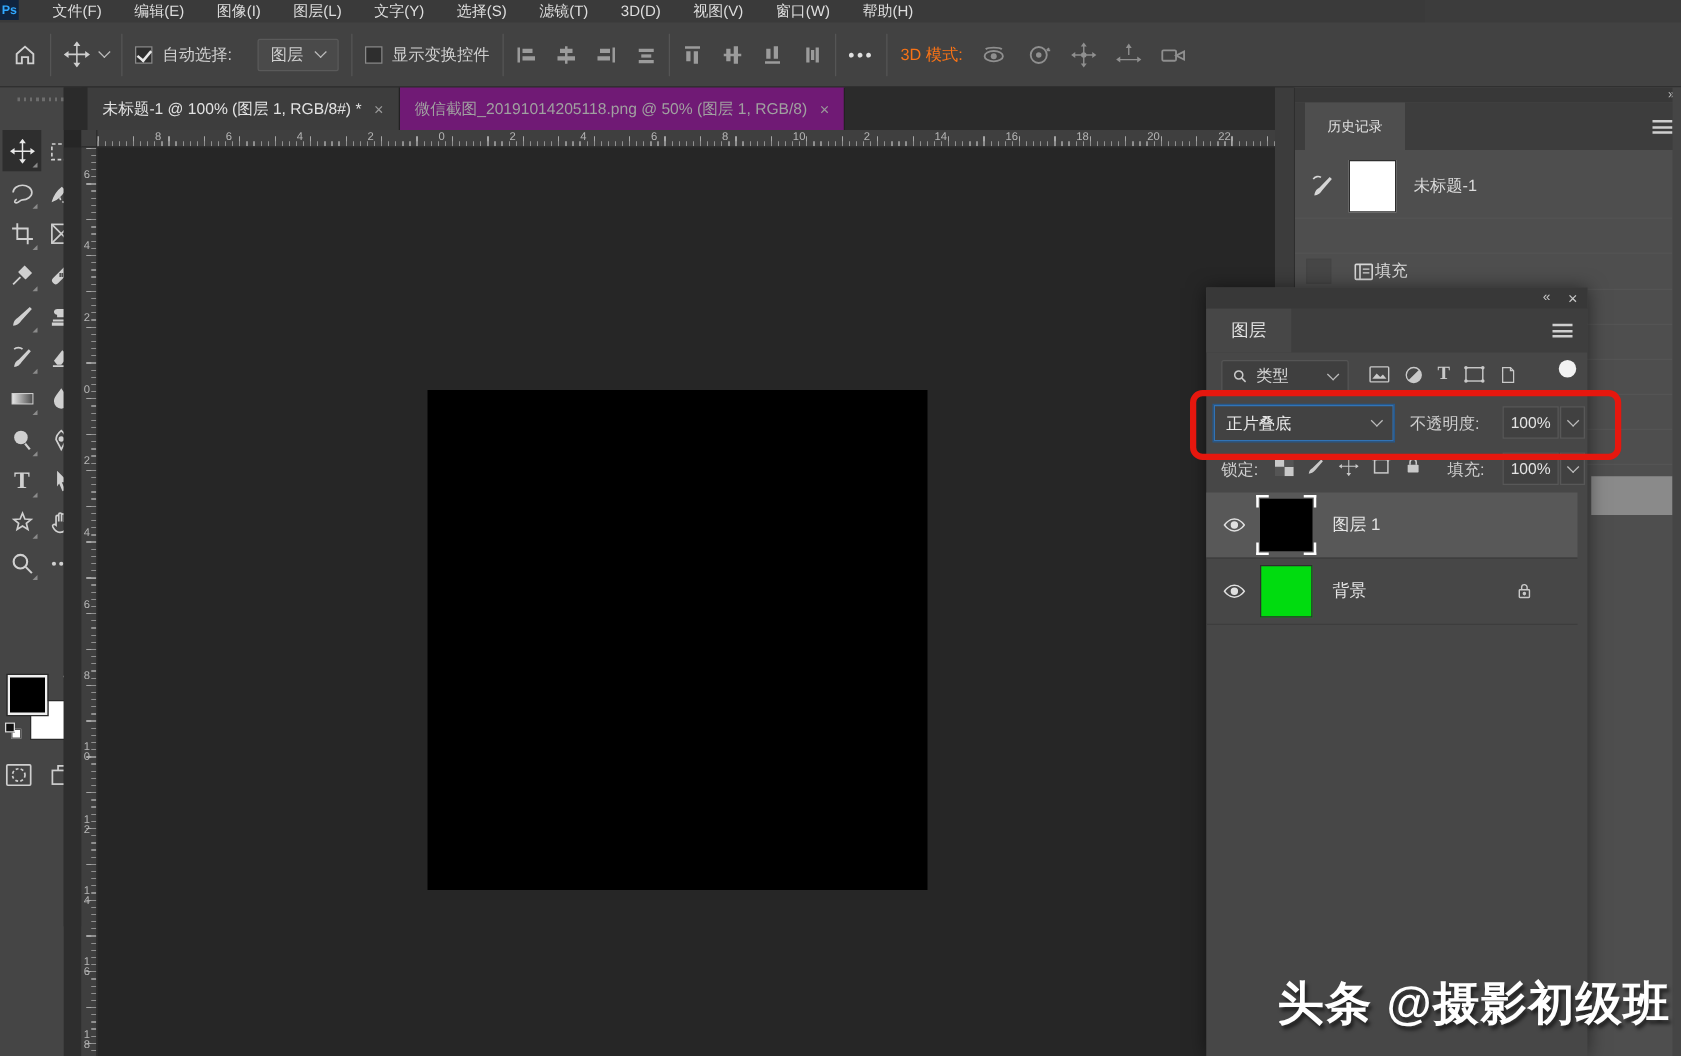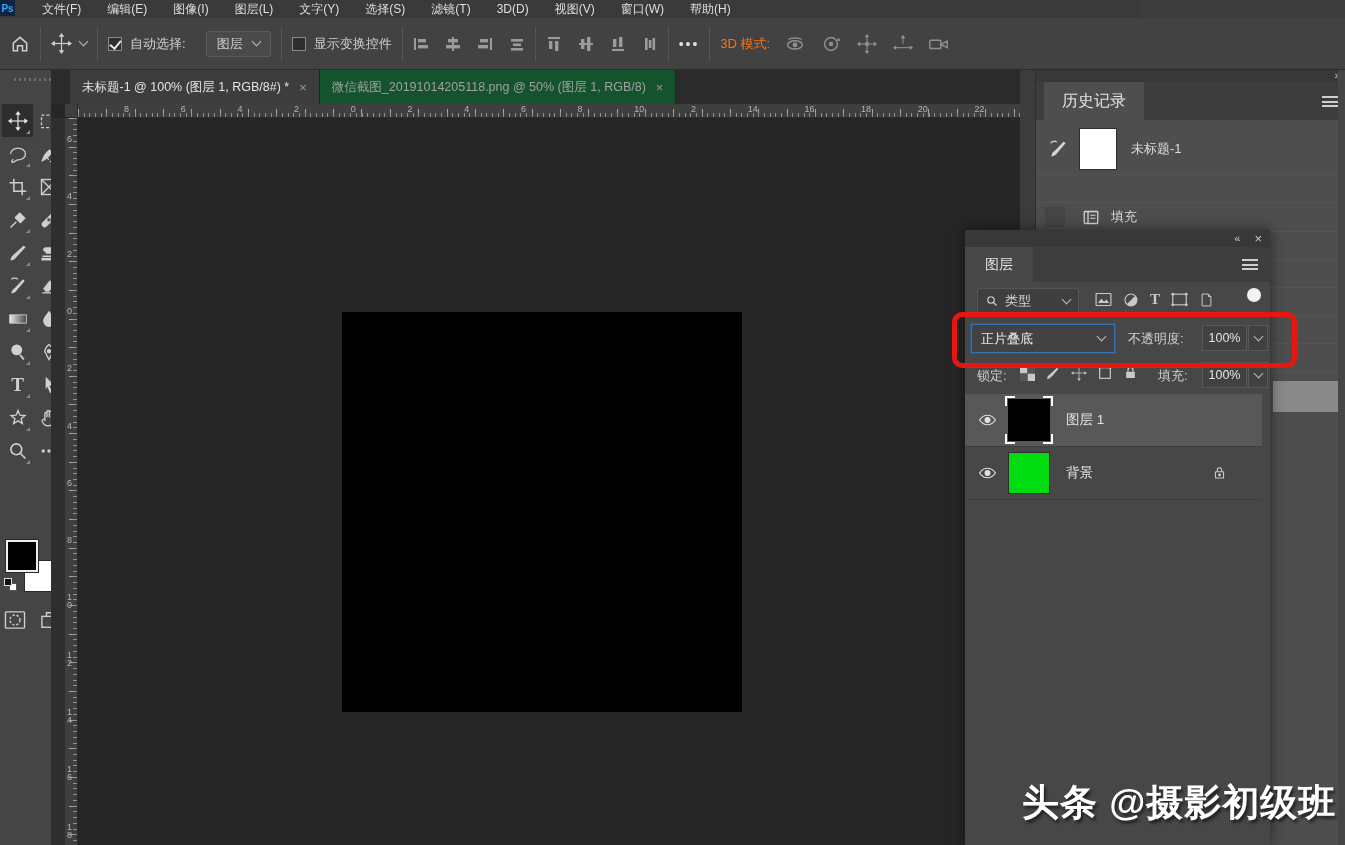--- a/index.html
+++ b/index.html
@@ -46,21 +46,21 @@
   .swap-arrows{position:absolute;right:2px;top:0}
   .mini-swatches{position:absolute;left:2px;top:40px;width:14px;height:14px}
   .mini-swatches .a{position:absolute;left:0;top:0;width:8px;height:8px;background:#111;border:1px solid #ddd;z-index:2}
   .mini-swatches .b{position:absolute;left:5px;top:5px;width:8px;height:8px;background:#fff;border:1px solid #555}
   .tb-bottom{position:absolute;left:2px;top:540px;width:62px;display:flex;justify-content:space-between;padding:0 2px}
   
   .canvas-region{position:absolute;left:51px;top:70px;width:969px;height:671px;background:#262626}
   .tabbar{position:absolute;left:0;top:0;width:969px;height:34px;background:#2b2b2b;display:flex;align-items:stretch;padding-left:19px;font-size:12.5px}
   .doc-tab{display:flex;align-items:center;gap:10px;padding:0 12px;white-space:nowrap;border-right:1px solid #222}
   .doc-tab.active{background:#3d3d3d;color:#e3e3e3}
-  .doc-tab.inactive{background:#14532d;color:#a0a0a0}
+  .doc-tab.inactive{background:#701a75;color:#a0a0a0}
   .tab-close{color:#9a9a9a;font-size:13px}
   .h-ruler{position:absolute;left:27px;top:34px;width:942px;height:14px;background-color:#3f3f3f;
      border-bottom:1px solid #2a2a2a;
      background-image:repeating-linear-gradient(to right,#8f8f8f 0 1px,transparent 1px 5.67px),
                       repeating-linear-gradient(to right,#a5a5a5 0 1px,transparent 1px 28.35px);
      background-size:100% 4px,100% 8px;background-position:left bottom,left bottom;background-repeat:no-repeat}
   .v-ruler{position:absolute;left:14px;top:48px;width:13px;height:727px;background-color:#3f3f3f;
      border-right:1px solid #2a2a2a;
      background-image:repeating-linear-gradient(to bottom,#8f8f8f 0 1px,transparent 1px 5.73px),
                       repeating-linear-gradient(to bottom,#a5a5a5 0 1px,transparent 1px 28.65px);
@@ -70,21 +70,21 @@
   .rlabel-v{position:absolute;left:2px;font-size:9px;color:#b5b5b5;white-space:pre;line-height:8px;text-align:center}
   .edge-strip{position:absolute;left:0;top:48px;width:14px;height:727px;background:#2e2e2e}
   .pasteboard{position:absolute;left:27px;top:48px;width:942px;height:727px;background:#262626;overflow:hidden}
   .document{position:absolute;left:264px;top:194px;width:400px;height:400px;background:#000}
   
   .right-panel{position:absolute;left:1035px;top:70px;width:310px;height:775px;background:#4e4e4e;border-left:1px solid #2e2e2e}
   .rp-topstrip{position:absolute;left:0;top:0;width:310px;height:12px;background:#383838;color:#bdbdbd;
      font-size:10px;display:flex;justify-content:flex-end;align-items:center;padding-right:6px;line-height:10px}
   .rp-tabstrip{position:absolute;left:0;top:12px;width:310px;height:38px;background:#3d3d3d}
   .rp-tab{position:absolute;left:8px;top:0;height:38px;padding:0 18px;background:#4e4e4e;color:#e2e2e2;
-     font-size:16px;display:flex;align-items:center}
+     font-size:11px;display:flex;align-items:center}
   .rp-menu{position:absolute;right:8px;top:14px}
   .hist-row{position:absolute;left:0;width:302px;display:flex;align-items:center;color:#dcdcdc;font-size:13px}
   .hist-sep{position:absolute;left:0;width:302px;height:1px;background:#5a5a5a;opacity:.55}
   .hist-well{width:20px;height:20px;border:1px solid #444;background:#464646;margin-left:9px}
   .hist-thumb{width:38px;height:42px;background:#fff;border:1px solid #2e2e2e;margin-left:10px}
   .rp-lightblock{position:absolute;left:237px;top:311px;width:65px;height:31px;background:#8a8a8a}
   .rp-edge{position:absolute;left:302px;top:0;width:8px;height:775px;background:#454545}
   
   .layers-float{position:absolute;left:965px;top:230px;width:305px;height:615px;background:#474747;
      box-shadow:0 0 14px rgba(0,0,0,.5);z-index:20;font-size:13px;color:#d6d6d6}
@@ -533,21 +533,21 @@
     <div class="hist-sep" style="top:132px"></div>
     <div class="hist-row" style="top:133px;height:28px">
       <div class="hist-well"></div>
       <span style="margin-left:17px">
         <svg width="18" height="19" viewBox="0 0 24 24" stroke="#d6d6d6" stroke-width="1.7" fill="none">
             <rect x="3" y="4" width="18" height="16" rx="1"></rect>
             <path d="M8 4v16"></path>
             <path d="M11 9h7M11 13h7" stroke-width="1.4"></path>
           </svg>
       </span>
-      <span style="margin-left:11px">填充</span>
+      <span style="">填充</span>
     </div>
     <div id="hist-empty-seps">
         <div class="hist-sep" style="top: 161px;"></div>
         <div class="hist-sep" style="top: 189px;"></div>
         <div class="hist-sep" style="top: 217px;"></div>
         <div class="hist-sep" style="top: 245px;"></div>
         <div class="hist-sep" style="top: 273px;"></div>
         <div class="hist-sep" style="top: 301px;"></div>
       </div>
     <div class="rp-lightblock"></div>

